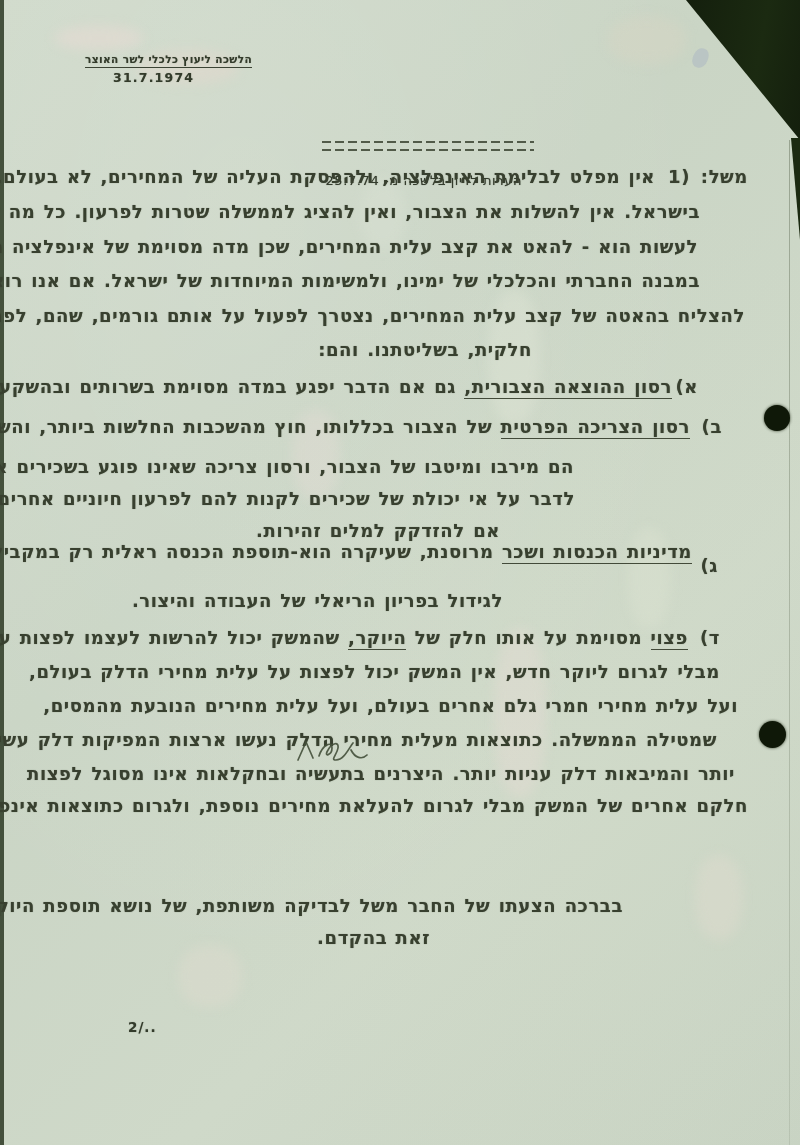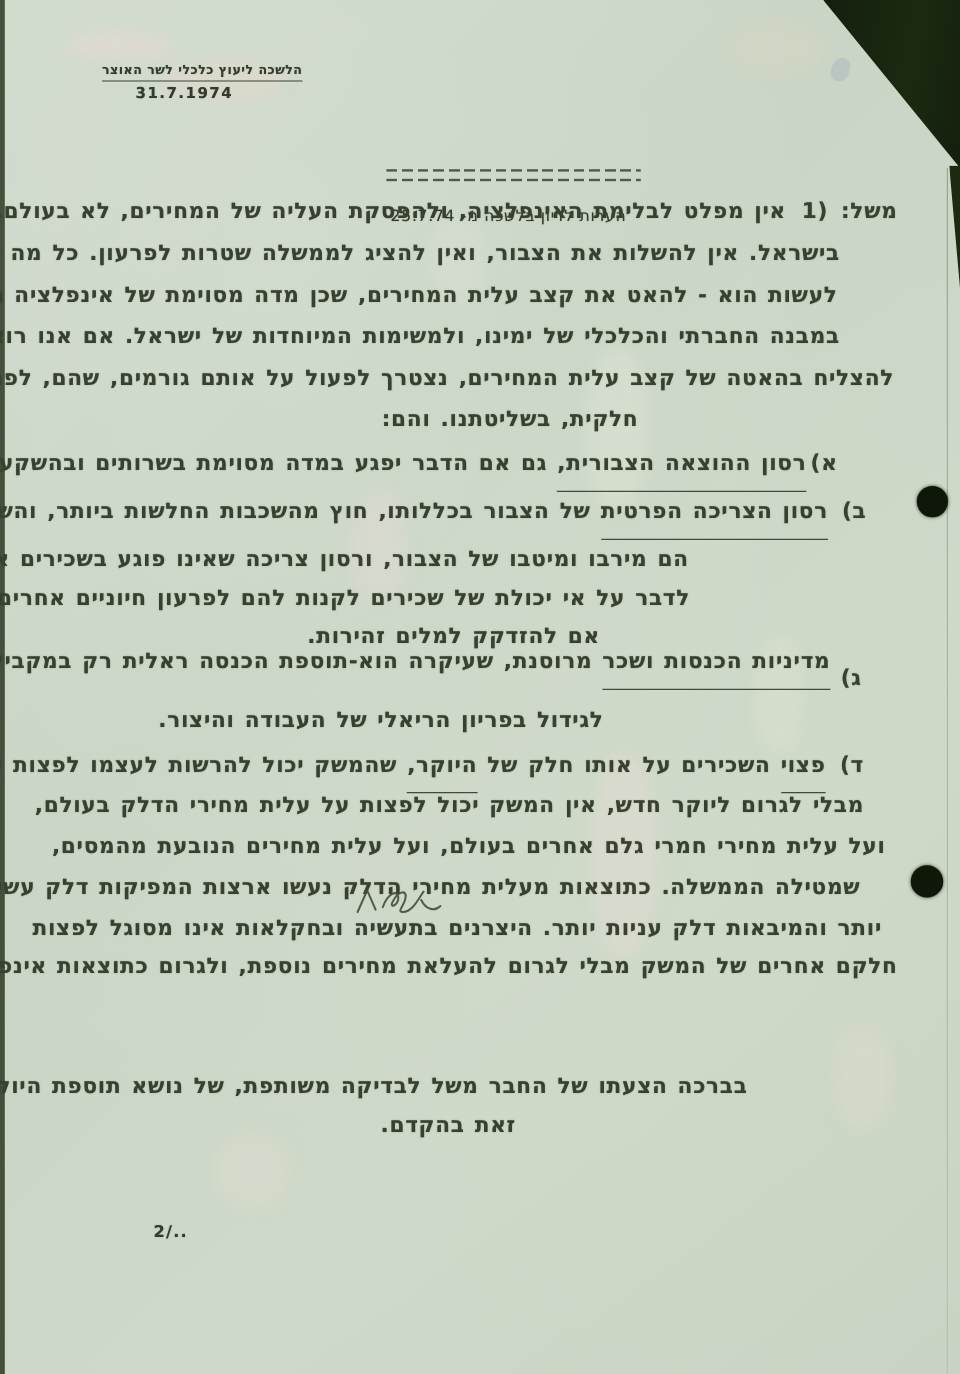--- a/index.html
+++ b/index.html
@@ -27,21 +27,21 @@
     background:linear-gradient(180deg,rgba(58,70,46,.35),rgba(58,70,46,.12));}
   .hole{position:absolute;border-radius:50%;background:#0f1808;box-shadow:0 0 3px rgba(16,26,8,.8);}
   .hole1{width:26px;height:26px;top:405px;right:10px;}
   .hole2{width:27px;height:27px;top:721px;right:14px;}
   .blotch{position:absolute;border-radius:45%;filter:blur(6px);}
   
   .ln{position:absolute;white-space:nowrap;direction:rtl;unicode-bidi:plaintext;
       font-size:18px;letter-spacing:.6px;word-spacing:1.5px;
       color:#38402f;font-weight:700;text-shadow:0 0 1px rgba(52,60,44,.5);}
   .ltr{direction:ltr;}
-  .u{border-bottom:1.6px solid rgba(54,62,45,.92);padding-bottom:12px;}
+  .u{border-bottom:1.6px solid rgba(54,62,45,.92);padding-bottom:1px;}
   .org{position:absolute;left:85px;top:53px;direction:rtl;white-space:nowrap;
        font-size:10.5px;letter-spacing:.4px;color:#333b2b;font-weight:700;
        border-bottom:1.8px solid rgba(51,59,43,.95);padding-bottom:2px;
        text-shadow:0 0 .8px rgba(51,59,43,.5);}
   .hdate{position:absolute;left:113px;top:70px;direction:ltr;font-size:12.5px;
        letter-spacing:1.2px;color:#333b2b;font-weight:700;text-shadow:0 0 .8px rgba(51,59,43,.5);}
   .title{position:absolute;top:125px;right:278px;direction:rtl;white-space:nowrap;
        font-size:13px;letter-spacing:.6px;color:#343c2d;font-weight:400;
        text-shadow:0 0 1px rgba(52,60,44,.55);margin-top:48px;}
   .t-ul{position:absolute;right:266px;width:212px;height:2.4px;
@@ -98,21 +98,21 @@
   <div class="ln" style="top:416px;right:110px"><span class="u">רסון הצריכה הפרטית</span><span> של הצבור בכללותו, חוץ מהשכבות החלשות ביותר, והשכירים</span></div>
   <div class="ln" style="top:456px;right:226px">הם מירבו ומיטבו של הצבור, ורסון צריכה שאינו פוגע בשכירים אינו משמעותי.</div>
   <div class="ln" style="top:488px;right:225px">לדבר על אי יכולת של שכירים לקנות להם לפרעון חיוניים אחרים, זה מוזר,</div>
   <div class="ln" style="top:520px;right:300px">אם להזדקק למלים זהירות.</div>
 
   <div class="ln" style="top:555px;right:82px">ג)</div>
   <div class="ln" style="top:541px;right:108px"><span class="u">מדיניות הכנסות ושכר</span><span> מרוסנת, שעיקרה הוא-תוספת הכנסה ראלית רק במקביל</span></div>
   <div class="ln" style="top:590px;right:297px">לגידול בפריון הריאלי של העבודה והיצור.</div>
 
   <div class="ln" style="top:627px;right:80px">ד)</div>
-  <div class="ln" style="top:627px;right:112px"><span class="u">פצוי</span><span> השכירים על אותו חלק של </span><span class="u">היוקר,</span><span> שהמשק יכול להרשות לעצמו לפצות עליו</span></div>
+  <div class="ln" style="top:627px;right:112px"><span class="u">פצוי</span><span> מסוימת על אותו חלק של </span><span class="u">היוקר,</span><span> שהמשק יכול להרשות לעצמו לפצות עליו</span></div>
   <div class="ln" style="top:661px;right:80px">מבלי לגרום ליוקר חדש, אין המשק יכול לפצות על עלית מחירי הדלק בעולם,</div>
   <div class="ln" style="top:695px;right:62px">ועל עלית מחירי חמרי גלם אחרים בעולם, ועל עלית מחירים הנובעת מהמסים,</div>
   <div class="ln" style="top:729px;right:83px">שמטילה הממשלה. כתוצאות מעלית מחירי הדלק נעשו ארצות המפיקות דלק עשירות</div>
   <div class="ln" style="top:763px;right:65px">יותר והמיבאות דלק עניות יותר. היצרנים בתעשיה ובחקלאות אינו מסוגל לפצות</div>
   <div class="ln" style="top:795px;right:52px">חלקם אחרים של המשק מבלי לגרום להעלאת מחירים נוספת, ולגרום כתוצאות אינפלציוניים</div>
   <div class="ln" style="top:895px;right:177px">בברכה הצעתו של החבר משל לבדיקה משותפת, של נושא תוספת היוקר, אציע לעשות</div>
   <div class="ln" style="top:927px;right:370px">זאת בהקדם.</div>
 
   <div class="hand">
     <svg width="80" height="32" viewBox="0 0 80 32" aria-hidden="true">

